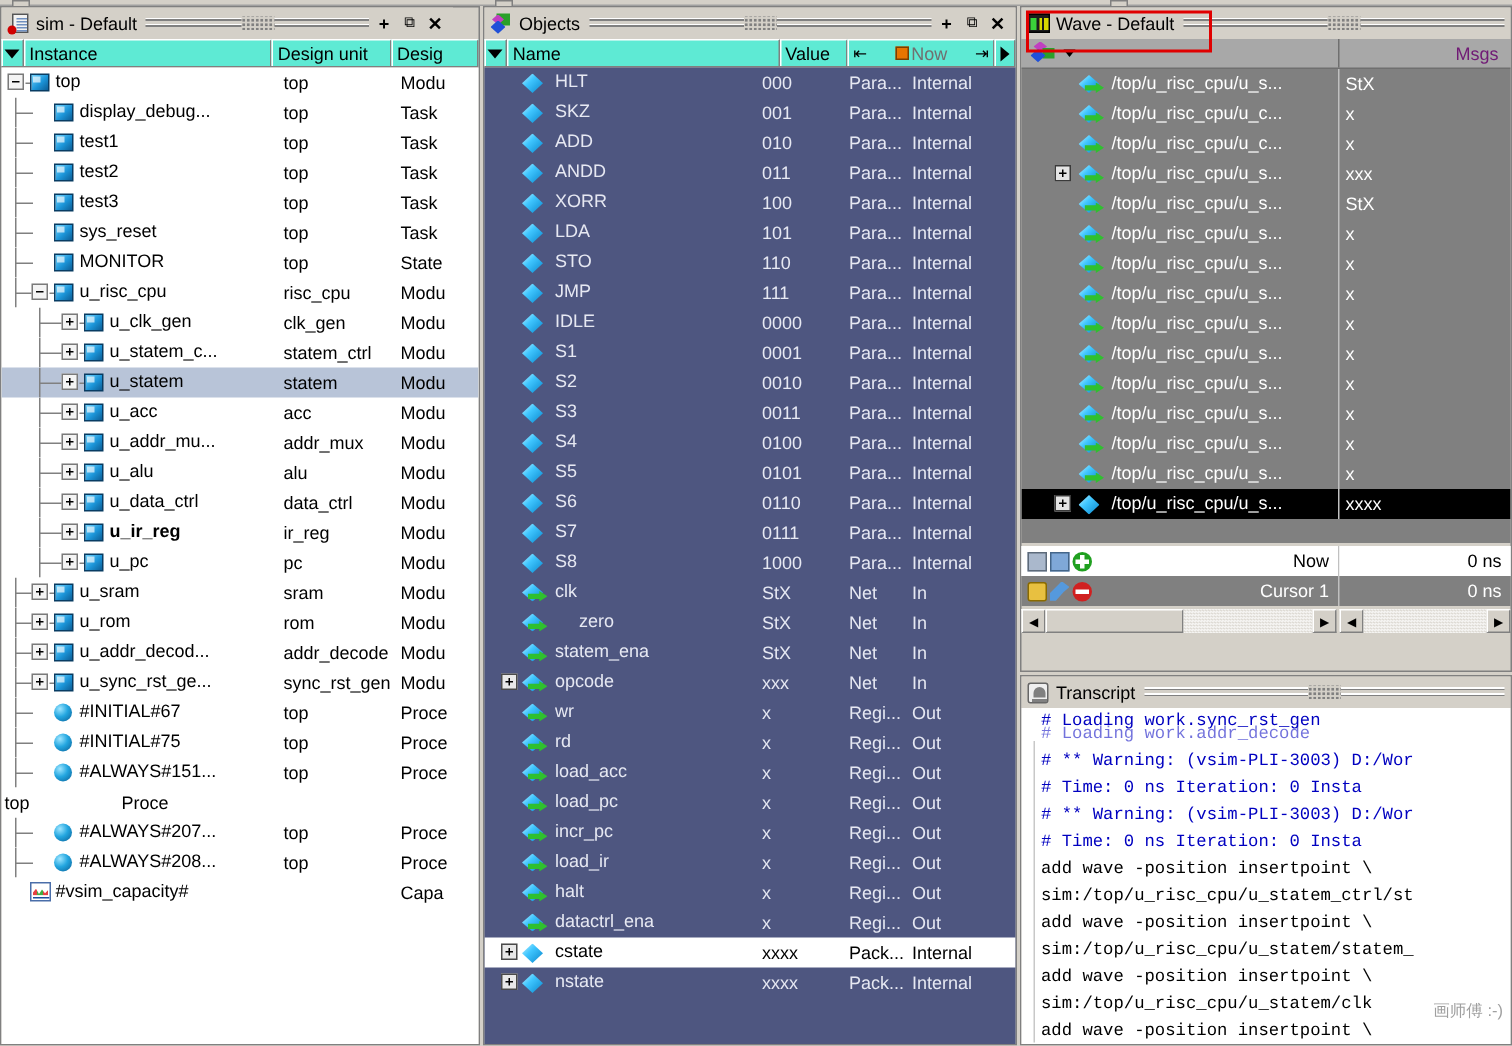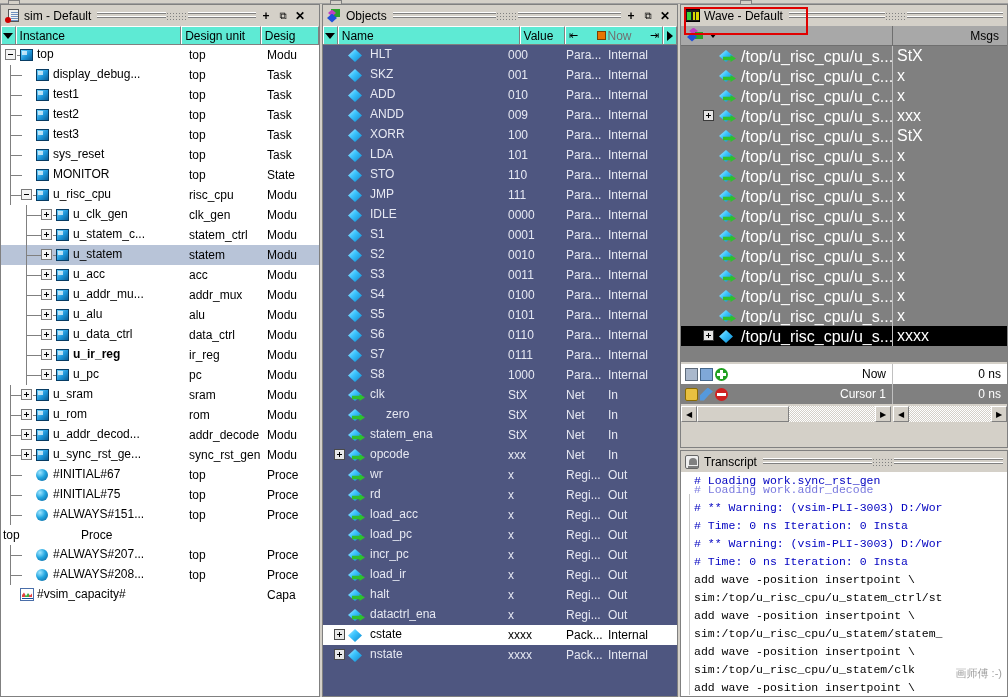--- a/index.html
+++ b/index.html
@@ -177,21 +177,21 @@
   .obj-expander::after  { content:''; position:absolute; left:4px; top:2px; width:1px; height:5px; background:#000;}
 
   
   .nowbtn { display: flex; align-items: center; gap: 2px; }
   .mini-sq { width: 9px; height: 9px; background: #e87500; border: 1px solid #7a3f00; }
 
   
   #wave-panel { left: 680px; top: 4px; width: 328px; height: 444px; }
   #wave-hdr2 { position:absolute; left:1px; right:1px; top:22px; height: 20px; background:#a8a8a8; border-bottom:1px solid #6f6f6f; display:flex; }
   #wave-list { position:absolute; left:1px; right:1px; top:42px; height: 316px; background:#808080; overflow:hidden; }
-  .wav-row { height: 20px; display:flex; align-items:center; font-size:16px; color:#fff; position:relative; }
+  .wav-row { height: 20px; display:flex; align-items:center; font-size:12px; color:#fff; position:relative; }
   .wav-row.sel { background:#000; }
   .wav-name { position: relative; width: 212px; height:20px; overflow:hidden; border-right:1px solid #c0c0c0; }
   .wav-val { padding-left:4px; overflow:hidden; white-space:nowrap; }
   .wavtext { position:absolute; white-space:nowrap; }
   .wav-expander { position:absolute; width:11px; height:11px; top:4px; left:22px;
      border:1px solid #3a3a3a; background:#e4e4e4; box-sizing:border-box; }
   .wav-expander::before { content:''; position:absolute; left:2px; top:4px; width:5px; height:1px; background:#000;}
   .wav-expander::after  { content:''; position:absolute; left:4px; top:2px; width:1px; height:5px; background:#000;}
 
   .cursorbar { position:absolute; left:1px; right:1px; display:flex; height:20px; font-size:12px; }
@@ -273,21 +273,21 @@
 
   <div id="topstrip">
     <div class="tiny-tab" style="left:8px;"></div>
     <div class="tiny-tab" style="left:330px;"></div>
     <div class="tiny-tab" style="left:740px;"></div>
   </div>
 
   <div class="panel" id="sim-panel">
     <div class="panel-frame"></div>
 
-    <div class="titlebar" style="position:absolute;left:1px;right:8px;top:1px;">
+    <div class="titlebar" style="position:absolute;left:1px;right:18px;top:1px;">
       <span class="tb-icon">
         <span class="ic-sim">
             <span class="pg"></span>
             <span class="dot"></span>
           </span>
       </span>
       <span class="tb-title">sim - Default</span>
       <span class="grip">
           <span class="dots"></span>
         </span>
@@ -678,21 +678,21 @@
           </div>
           <div class="obj-val">010</div>
           <div class="obj-kind">Para...</div>
           <div class="obj-mode">Internal</div>
         </div>
         <div class="obj-row">
           <div class="obj-name">
             <div class="ic-diamond" style="left: 25px;"></div>
             <span class="objtext" style="left: 47px; top: 2px;">ANDD</span>
           </div>
-          <div class="obj-val">009</div>
+          <div class="obj-val">011</div>
           <div class="obj-kind">Para...</div>
           <div class="obj-mode">Internal</div>
         </div>
         <div class="obj-row">
           <div class="obj-name">
             <div class="ic-diamond" style="left: 25px;"></div>
             <span class="objtext" style="left: 47px; top: 2px;">XORR</span>
           </div>
           <div class="obj-val">100</div>
           <div class="obj-kind">Para...</div>
@@ -989,21 +989,21 @@
 
     <div id="wave-hdr2">
       <div style="width:212px;display:flex;align-items:center;padding-left:6px;border-right:1px solid #6f6f6f;">
         <span class="ic-wavetool">
           <span style="position:absolute;left:2px;top:0;width:9px;height:7px;background:#c040c0;clip-path:polygon(50% 0,100% 50%,50% 100%,0 50%);"></span>
           <span style="position:absolute;left:8px;top:4px;width:8px;height:7px;background:#2aa02a;"></span>
           <span style="position:absolute;left:0;top:5px;width:10px;height:9px;background:#2050d8;clip-path:polygon(50% 0,100% 50%,50% 100%,0 50%);"></span>
         </span>
         <span class="mini-drop" style="margin-left:4px;"></span>
       </div>
-      <div style="flex:1;display:flex;align-items:center;justify-content:flex-end;padding-right:8px;color:#000000;">Msgs</div>
+      <div style="flex:1;display:flex;align-items:center;justify-content:flex-end;padding-right:8px;color:#701a75;">Msgs</div>
     </div>
 
     <div id="wave-list">
         <div class="wav-row">
           <div class="wav-name">
             <div class="ic-sig" style="left: 38px;">
               <span class="d"></span>
               <span class="a"></span>
             </div>
             <span class="wavtext" style="left: 60px; top: 2px;">/top/u_risc_cpu/u_s...</span>

